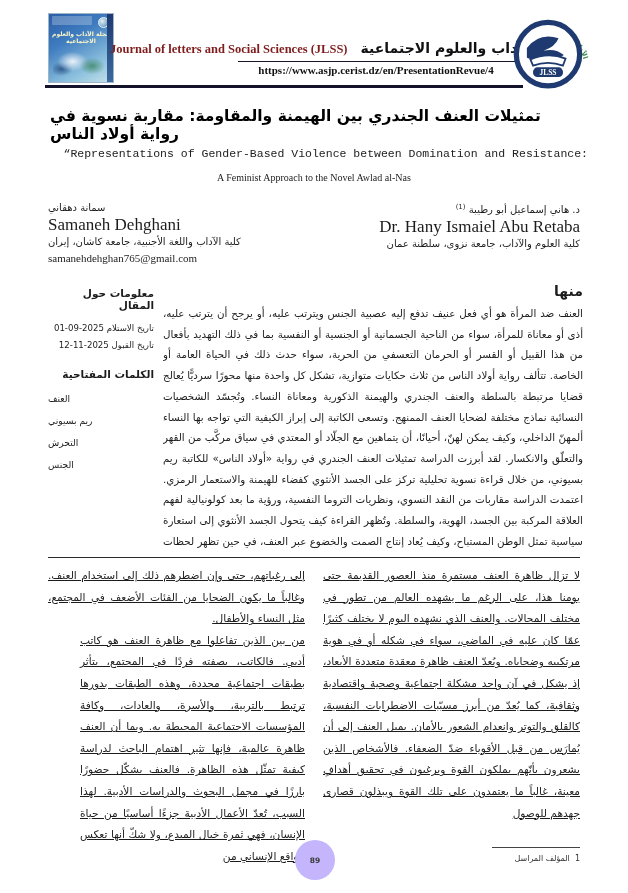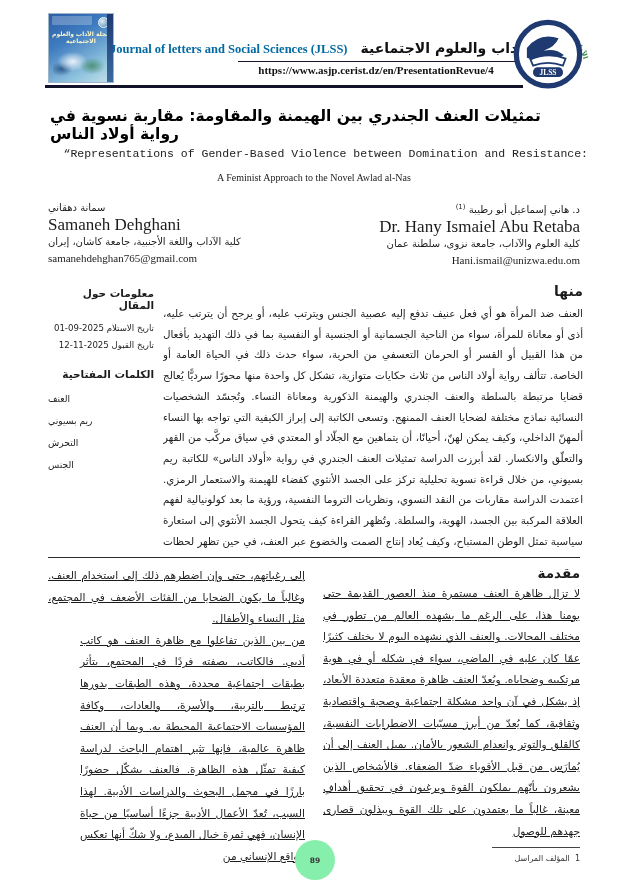--- a/index.html
+++ b/index.html
@@ -31,21 +31,21 @@
       radial-gradient(ellipse 18px 12px at 70% 60%, rgba(70,140,110,.9), rgba(70,140,110,0) 70%),
       radial-gradient(ellipse 22px 14px at 35% 45%, rgba(240,245,250,.95), rgba(240,245,250,0) 70%),
       radial-gradient(ellipse 16px 10px at 15% 70%, rgba(40,80,130,.85), rgba(40,80,130,0) 70%);
     border-radius:4px;
   }
   .cover .c-strip { position:absolute; right:0; top:0; width:6px; height:100%;
     background:linear-gradient(#1e3a70,#3a699f); }
 
   .header-center { position:absolute; left:110px; top:38px; width:412px; text-align:center; }
   .journal-title-row { white-space:nowrap; }
-  .jt-en { font-family:"Liberation Serif","DejaVu Serif",serif; font-weight:bold; font-size:12.5px; color:#0369a1; }
+  .jt-en { font-family:"Liberation Serif","DejaVu Serif",serif; font-weight:bold; font-size:12.5px; color:#7f1d1d; }
   .jt-ar { font-size:14px; font-weight:bold; color:#111; direction:rtl; margin-left:8px; }
   .url-rule { margin:4px auto 0 128px; width:284px; height:1.4px; background:#15152a; }
   .jt-url { font-family:"Liberation Serif","DejaVu Serif",serif; font-weight:bold;
     font-size:11px; margin-top:2px; margin-left:120px; color:#111; }
   .header-rule { position:absolute; left:45px; top:85px; width:478px; height:2.6px; background:#12122b; }
   .logo { position:absolute; left:504px; top:4px; width:88px; height:88px; }
 
   
   .title-ar { position:absolute; top:107px; left:50px; width:528px; text-align:left;
     direction:rtl; font-weight:bold; font-size:15.5px; color:#000; }
@@ -87,21 +87,21 @@
   .col-text { font-size:10.6px; line-height:21.6px; direction:rtl; text-align:justify;text-decoration:underline; }
   .col-text p + p { margin-top:0;margin-left:32px; }
 
   .footnote { margin-top:auto; direction:rtl; }
   .footnote-rule { width:88px; height:1px; background:#444; margin-bottom:6px; }
   .footnote-t { font-size:8px; color:#333; }
 
   
   .pagenum {
     position:absolute; left:295px; top:840px; width:40px; height:40px; border-radius:50%;
-    background:#86efac; display:flex; align-items:center; justify-content:center;
+    background:#c4b5fd; display:flex; align-items:center; justify-content:center;
     font-size:7.5px; font-weight:bold; color:#3a3a3a;
   }
 </style>
 </head>
 <body>
 
 <div class="page">
 
   <div class="header">
 
@@ -151,21 +151,20 @@
       <div class="a-en">Samaneh Dehghani</div>
       <div class="a-line">كلية الآداب واللغة الأجنبية، جامعة كاشان، إيران</div>
       <div class="a-email">samanehdehghan765@gmail.com</div>
     </div>
     <div class="author-right">
       <div class="a-line">
         <span>د. هاني إسماعيل أبو رطيبة</span>&nbsp;<sup class="mark">(1)</sup>
       </div>
       <div class="a-en">Dr. Hany Ismaiel Abu Retaba</div>
       <div class="a-line">كلية العلوم والآداب، جامعة نزوى، سلطنة عمان</div>
-      <div class="a-email">Hani.ismail@unizwa.edu.om</div>
     </div>
   </div>
 
   <div class="meta">
     <div class="meta-h">معلومات حول المقال</div>
     <div class="meta-date">
       <span>تاريخ الاستلام</span> <span>2025-09-01</span>
     </div>
     <div class="meta-date">
       <span>تاريخ القبول</span> <span>2025-11-12</span>
@@ -185,21 +184,20 @@
   <div class="divider"></div>
 
   <div class="intro">
     <div class="col col-left">
       <div class="col-text">
         <p>إلى رغباتهم، حتى وإن اضطرهم ذلك إلى استخدام العنف. وغالباً ما يكون الضحايا من الفئات الأضعف في المجتمع، مثل النساء والأطفال.</p>
         <p>من بين الذين تفاعلوا مع ظاهرة العنف هو كاتب أدبي. فالكاتب، بصفته فردًا في المجتمع، يتأثر بطبقات اجتماعية محددة، وهذه الطبقات بدورها ترتبط بالتربية، والأسرة، والعادات، وكافة المؤسسات الاجتماعية المحيطة به. وبما أن العنف ظاهرة عالمية، فإنها تثير اهتمام الباحث لدراسة كيفية تمثّل هذه الظاهرة. فالعنف يشكّل حضورًا بارزًا في مجمل البحوث والدراسات الأدبية. لهذا السبب، تُعدّ الأعمال الأدبية جزءًا أساسيًا من حياة الإنسان، فهي ثمرة خيال المبدع، ولا شكّ أنها تعكس الواقع الإنساني من</p>
       </div>
     </div>
     <div class="col col-right">
-      <div class="intro-h">مقدمة</div>
       <div class="col-text">لا تزال ظاهرة العنف مستمرة منذ العصور القديمة حتى يومنا هذا، على الرغم ما يشهده العالم من تطور في مختلف المجالات. والعنف الذي نشهده اليوم لا يختلف كثيرًا عمّا كان عليه في الماضي، سواء في شكله أو في هوية مرتكبيه وضحاياه. ويُعدّ العنف ظاهرة معقدة متعددة الأبعاد، إذ يشكل في آن واحد مشكلة اجتماعية وصحية واقتصادية وثقافية، كما يُعدّ من أبرز مسبّبات الاضطرابات النفسية، كالقلق والتوتر وانعدام الشعور بالأمان. يميل العنف إلى أن يُمارَس من قبل الأقوياء ضدّ الضعفاء. فالأشخاص الذين يشعرون بأنّهم يملكون القوة ويرغبون في تحقيق أهدافٍ معينة، غالباً ما يعتمدون على تلك القوة ويبذلون قصارى جهدهم للوصول</div>
       <div class="footnote">
         <div class="footnote-rule"></div>
         <div class="footnote-t">
           <span>1</span>&nbsp;&nbsp;<span>المؤلف المراسل</span>
         </div>
       </div>
     </div>
   </div>
 

